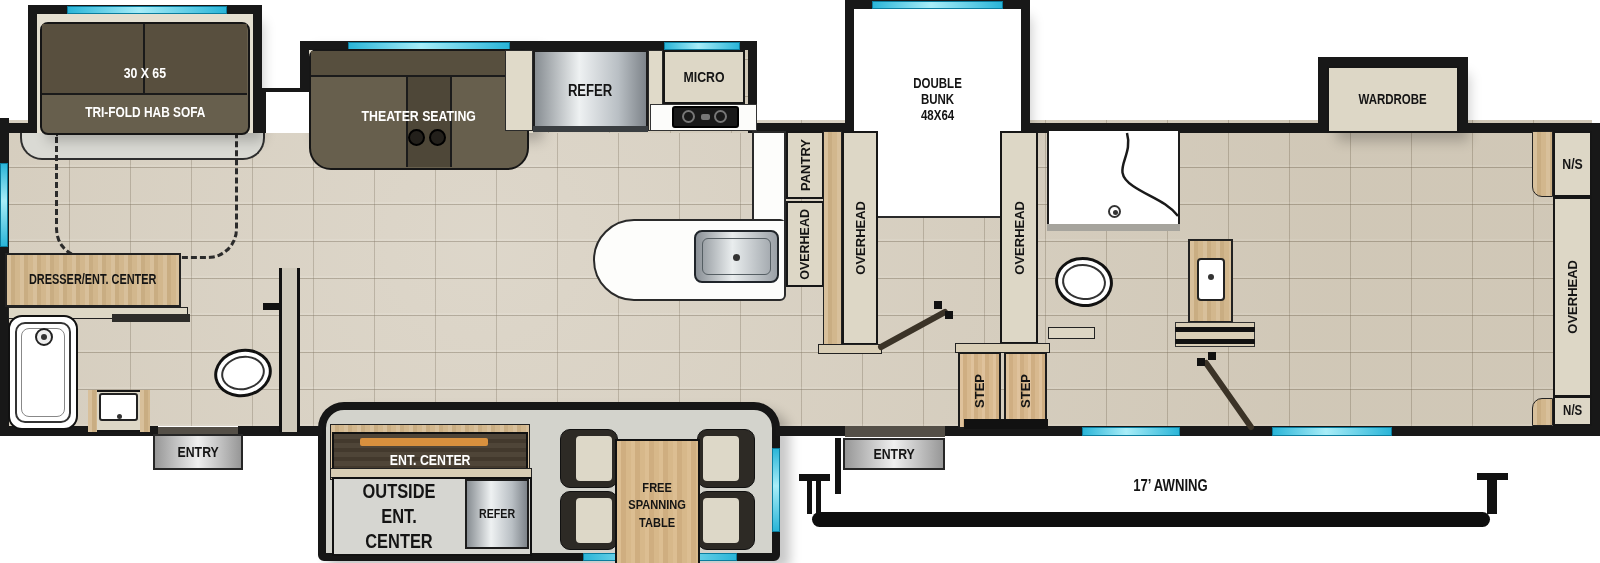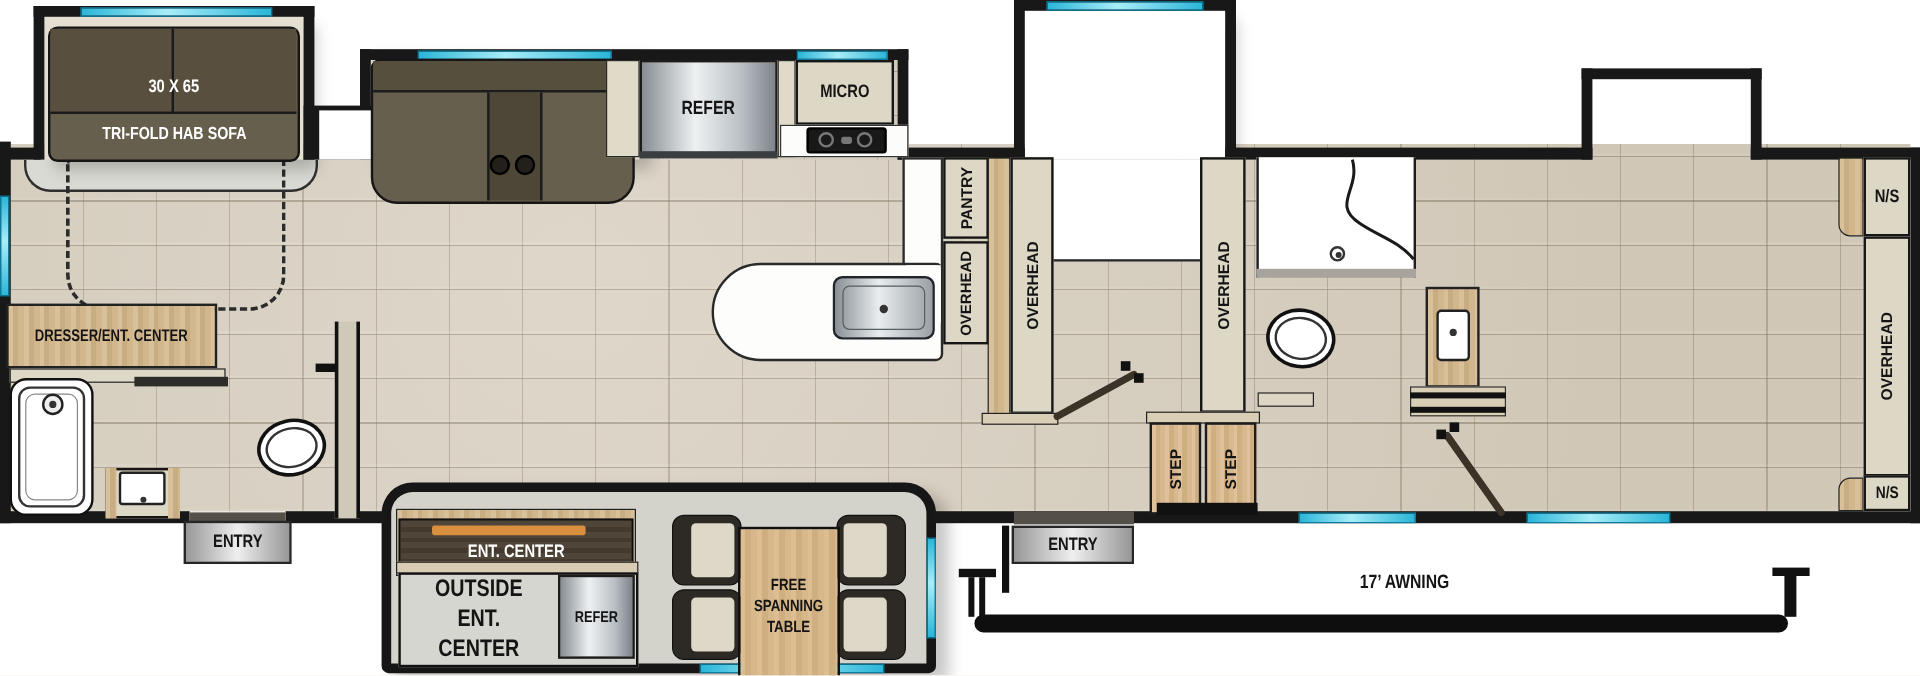--- a/index.html
+++ b/index.html
@@ -53,20 +53,23 @@
   <div class="abs shadow" style="left:305px;top:41px;width:228px;height:92px;background:#ded9ca;"></div>
   <div class="abs wall" style="left:300px;top:41px;width:457px;height:9px;"></div>
   <div class="abs wall" style="left:300px;top:41px;width:9px;height:92px;"></div>
   <div class="abs wall" style="left:748px;top:41px;width:9px;height:92px;"></div>
 
   <div class="abs shadow" style="left:854px;top:9px;width:167px;height:124px;background:#ffffff;"></div>
   <div class="abs wall" style="left:845px;top:0px;width:185px;height:9px;"></div>
   <div class="abs wall" style="left:845px;top:0px;width:9px;height:133px;"></div>
   <div class="abs wall" style="left:1021px;top:0px;width:9px;height:133px;"></div>
 
+  <div class="abs cab shadow lbl" style="left:1327px;top:66px;width:132px;height:67px;font-size:14px;">
+    <span class="t">WARDROBE</span>
+  </div>
   <div class="abs wall" style="left:1318px;top:57px;width:150px;height:9px;"></div>
   <div class="abs wall" style="left:1318px;top:57px;width:9px;height:76px;"></div>
   <div class="abs wall" style="left:1459px;top:57px;width:9px;height:76px;"></div>
 
   <div class="abs shadow" style="left:318px;top:402px;width:462px;height:159px;border:8px solid #161616;border-radius:26px 26px 6px 6px;background:#d3d3cc;"></div>
 
   <div class="abs wall" style="left:0px;top:123px;width:34px;height:10px;"></div>
   <div class="abs wall" style="left:0px;top:118px;width:9px;height:318px;"></div>
   <div class="abs wall" style="left:253px;top:88px;width:69px;height:45px;"></div>
   <div class="abs" style="left:266px;top:92px;width:45px;height:41px;background:#fff;"></div>
@@ -100,20 +103,23 @@
   <div class="abs lbl white" style="left:40px;top:104px;width:210px;height:17px;font-size:14.5px;">
     <span class="t">TRI-FOLD HAB SOFA</span>
   </div>
 
   <div class="abs" style="left:309px;top:49px;width:220px;height:121px;background:var(--sofa,#675f4d);border:2.5px solid #161616;border-radius:8px 8px 22px 22px;">
     <div class="abs" style="left:0;top:0;width:215px;height:26px;background:#574f3e;border-bottom:2px solid #1b1b1b;"></div>
     <div class="abs" style="left:95px;top:26px;width:46px;height:90px;background:#4e4738;border-left:2px solid #1b1b1b;border-right:2px solid #1b1b1b;"></div>
     <div class="abs" style="left:97px;top:78px;width:17px;height:17px;border-radius:50%;background:#23201b;border:2px solid #000;"></div>
     <div class="abs" style="left:118px;top:78px;width:17px;height:17px;border-radius:50%;background:#23201b;border:2px solid #000;"></div>
   </div>
+  <div class="abs lbl white" style="left:309px;top:107px;width:220px;height:18px;font-size:15px;">
+    <span class="t">THEATER SEATING</span>
+  </div>
 
   <div class="abs cab-light" style="left:505px;top:50px;width:28px;height:81px;"></div>
   <div class="abs silver lbl" style="left:533px;top:50px;width:115px;height:81px;font-size:16px;">
     <span class="t">REFER</span>
   </div>
   <div class="abs" style="left:533px;top:126px;width:115px;height:6px;background:#3a3e41;"></div>
   <div class="abs cab-light" style="left:648px;top:50px;width:15px;height:81px;"></div>
   <div class="abs cab lbl" style="left:663px;top:50px;width:82px;height:54px;font-size:15px;">
     <span class="t">MICRO</span>
   </div>
@@ -133,20 +139,27 @@
   </div>
 
   <div class="abs cab lblv" style="left:786px;top:131px;width:38px;height:68px;">
     <span class="tv" style="font-size:13px;">PANTRY</span>
   </div>
   <div class="abs cab lblv" style="left:786px;top:201px;width:38px;height:86px;">
     <span class="tv" style="font-size:12.5px;">OVERHEAD</span>
   </div>
 
   <div class="abs" style="left:875px;top:133px;width:125px;height:85px;background:#fff;border-bottom:2.5px solid #2a2a2a;"></div>
+  <div class="abs lbl" style="left:854px;top:68px;width:167px;height:62px;font-size:14px;">
+    <span class="t" style="white-space:normal;line-height:1.15;">
+      <span style="display:block;">DOUBLE</span>
+      <span style="display:block;">BUNK</span>
+      <span style="display:block;">48X64</span>
+    </span>
+  </div>
   <div class="abs woodv" style="left:823px;top:131px;width:19px;height:221px;"></div>
   <div class="abs cab lblv" style="left:842px;top:131px;width:36px;height:214px;">
     <span class="tv" style="font-size:13px;">OVERHEAD</span>
   </div>
   <div class="abs cab lblv" style="left:1000px;top:131px;width:38px;height:213px;">
     <span class="tv" style="font-size:13px;">OVERHEAD</span>
   </div>
   <div class="abs" style="left:818px;top:344px;width:64px;height:10px;background:#d9ceb6;border:1.5px solid #222;"></div>
   <div class="abs" style="left:955px;top:343px;width:95px;height:10px;background:#d9ceb6;border:1.5px solid #222;"></div>
 

